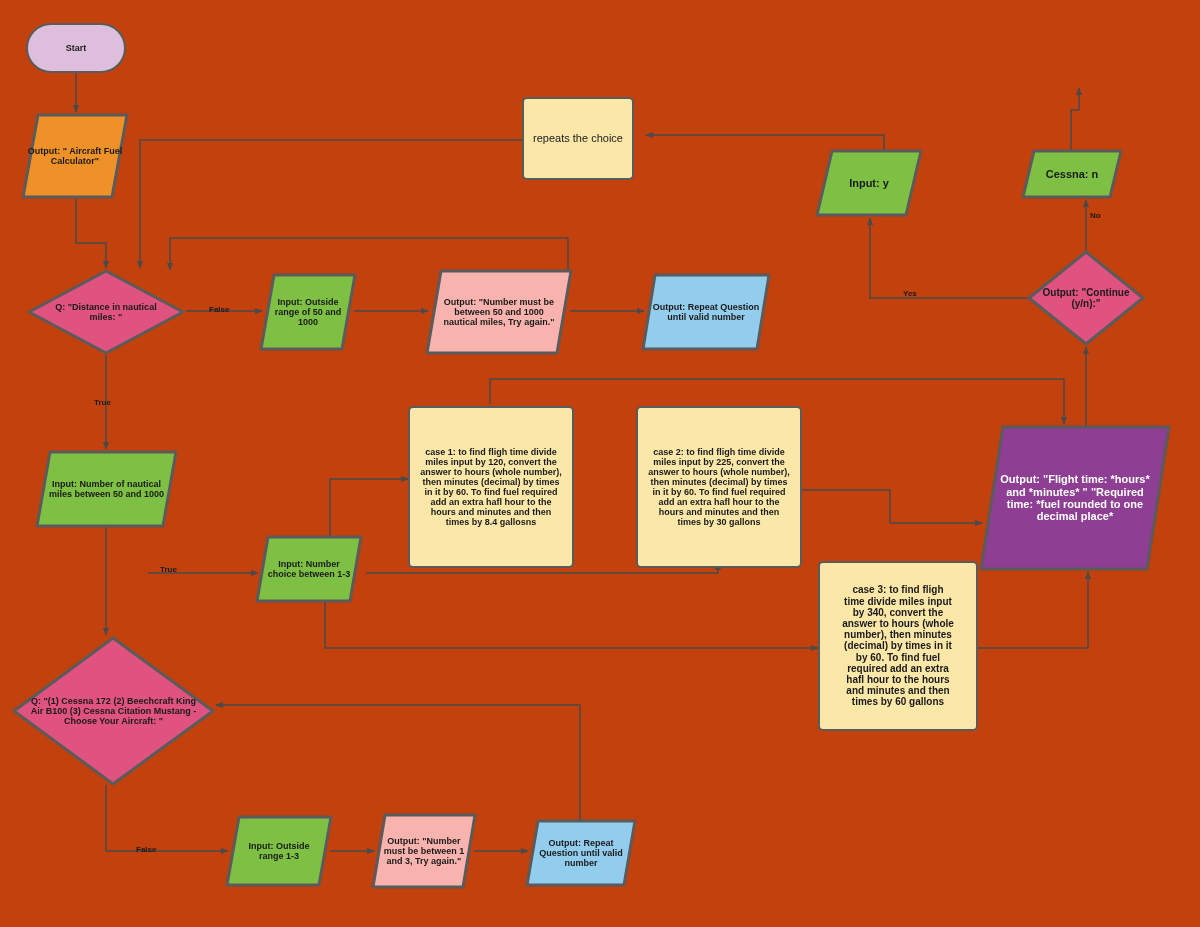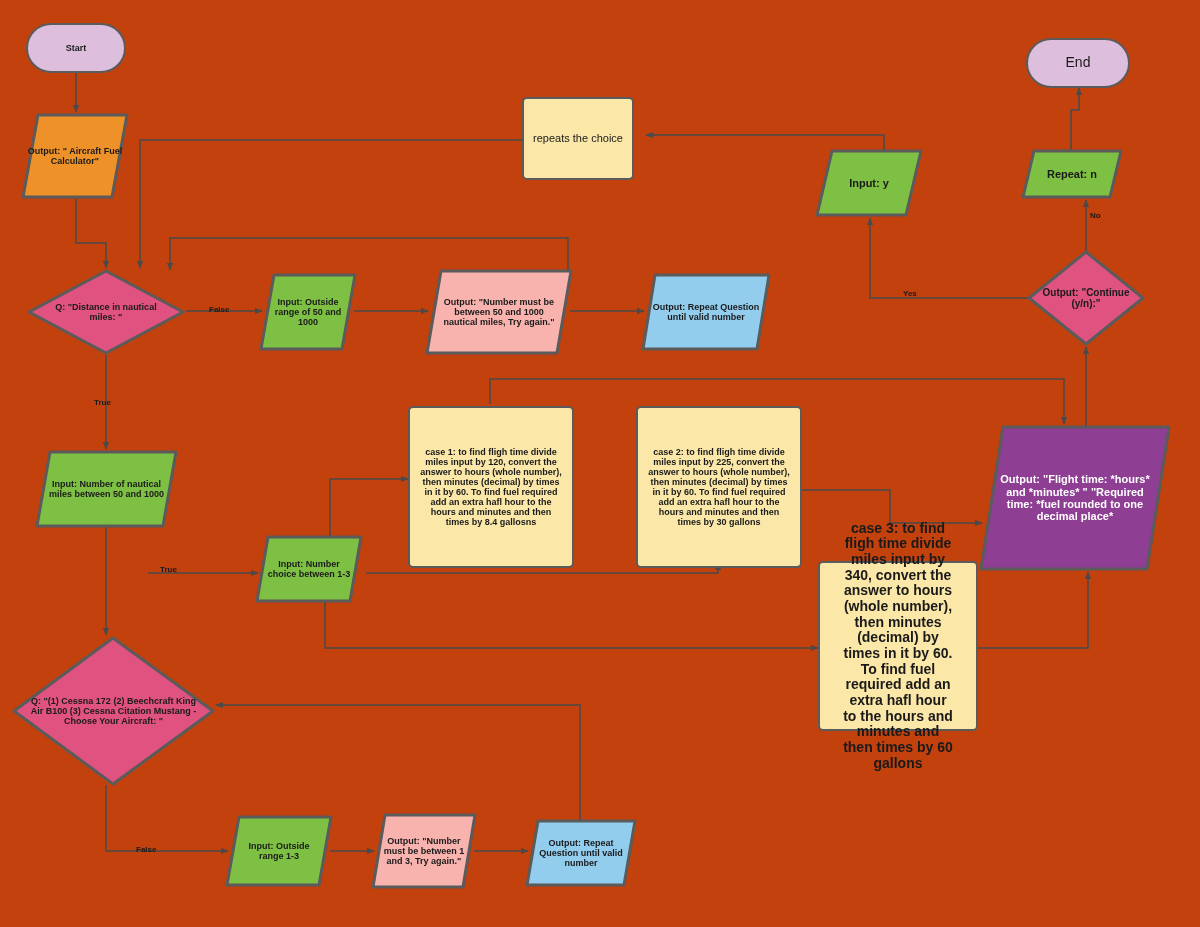--- a/index.html
+++ b/index.html
@@ -152,21 +152,21 @@
   </div>
 
   <div class="node proc" style="left:408px;top:406px;width:166px;height:162px;font-size:9px;padding:20px 6px;">
     <span class="lbl">case 1: to find fligh time divide miles input by 120, convert the answer to hours (whole number), then minutes (decimal) by times in it by 60. To find fuel required  add an extra hafl hour to the hours and minutes and then times by 8.4 gallosns</span>
   </div>
 
   <div class="node proc" style="left:636px;top:406px;width:166px;height:162px;font-size:9px;padding:20px 6px;">
     <span class="lbl">case 2: to find fligh time divide miles input by  225, convert the answer to hours (whole number), then minutes (decimal) by times in it by 60. To find fuel required  add an extra hafl hour to the hours and minutes and then times by 30 gallons</span>
   </div>
 
-  <div class="node proc" style="left:818px;top:561px;width:160px;height:170px;font-size:14px;padding:4px 18px;">
+  <div class="node proc" style="left:818px;top:561px;width:160px;height:170px;font-size:10px;padding:4px 18px;">
     <span class="lbl">case 3: to find fligh time divide miles input by 340, convert the answer to hours (whole number), then minutes (decimal) by times in it by 60. To find fuel required  add an extra hafl hour to the hours and minutes and then times by 60 gallons</span>
   </div>
 
   <div class="node par" style="left:224px;top:814px;width:110px;height:74px;font-size:9px;justify-content:center;">
     <svg class="pshape" viewBox="0 0 110 74" preserveAspectRatio="none">
       <polygon points="15,3 107,3 95,71 3,71" fill="#7ec043" stroke="#5b5b5b" stroke-width="3" stroke-linejoin="round"></polygon>
     </svg>
     <span class="lbl" style="max-width:78px;">Input: Outside range 1-3</span>
   </div>
 
@@ -202,26 +202,23 @@
     <svg class="pshape" viewBox="0 0 110 70" preserveAspectRatio="none">
       <polygon points="18,3 107,3 92,67 3,67" fill="#7ec043" stroke="#5b5b5b" stroke-width="3" stroke-linejoin="round"></polygon>
     </svg>
     <span class="lbl">Input: y</span>
   </div>
 
   <div class="node par" style="left:1020px;top:148px;width:104px;height:52px;font-size:11px;">
     <svg class="pshape" viewBox="0 0 104 52" preserveAspectRatio="none">
       <polygon points="14,3 101,3 90,49 3,49" fill="#7ec043" stroke="#5b5b5b" stroke-width="3" stroke-linejoin="round"></polygon>
     </svg>
-    <span class="lbl">Repeat: n</span>
-  </div>
-
-  <div class="node term" style="left:1026px;top:38px;width:104px;height:50px;font-size:14px;font-weight:normal;">
-    <span class="lbl">End</span>
-  </div>
+    <span class="lbl">Cessna: n</span>
+  </div>
+
 
   <div class="edge-label" style="left:209px;top:305px;">False</div>
   <div class="edge-label" style="left:94px;top:398px;">True</div>
   <div class="edge-label" style="left:160px;top:565px;">True</div>
   <div class="edge-label" style="left:136px;top:845px;">False</div>
   <div class="edge-label" style="left:903px;top:289px;">Yes</div>
   <div class="edge-label" style="left:1090px;top:211px;">No</div>
 
 </div>
 

